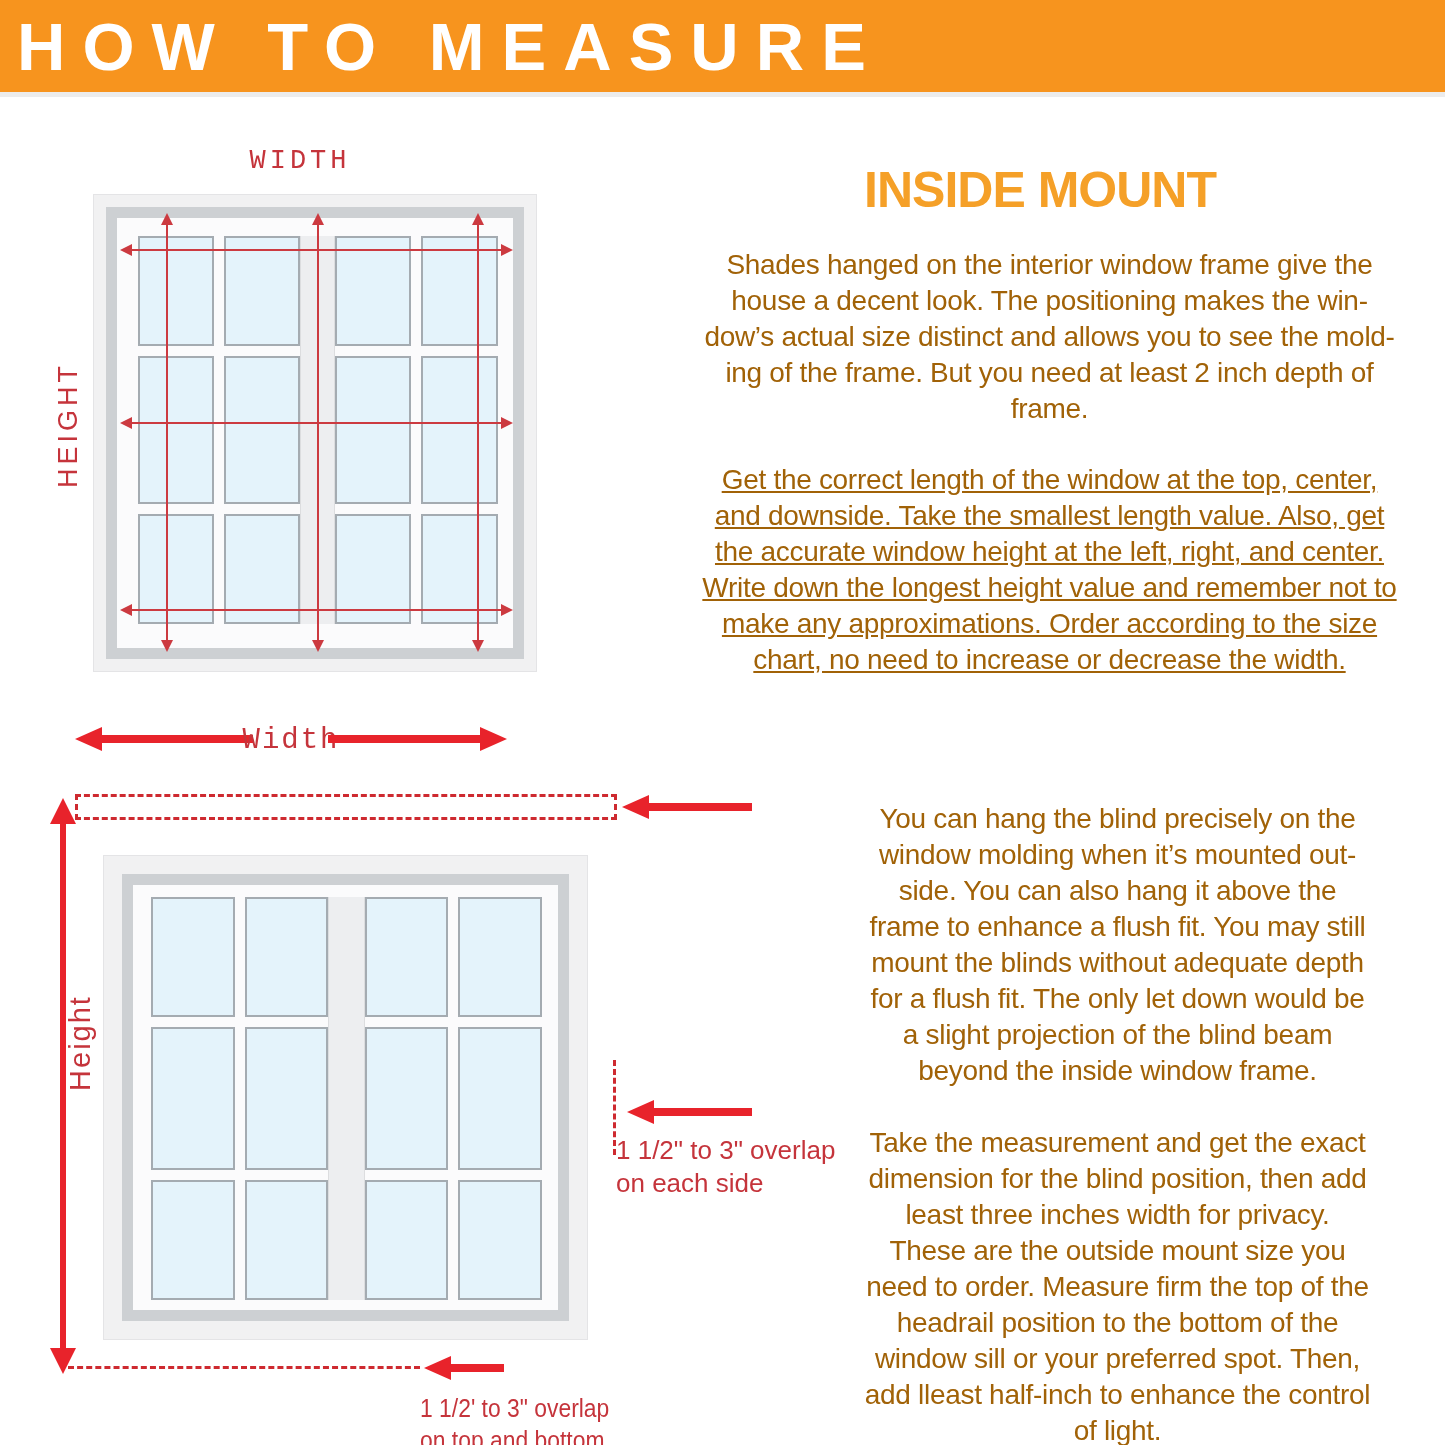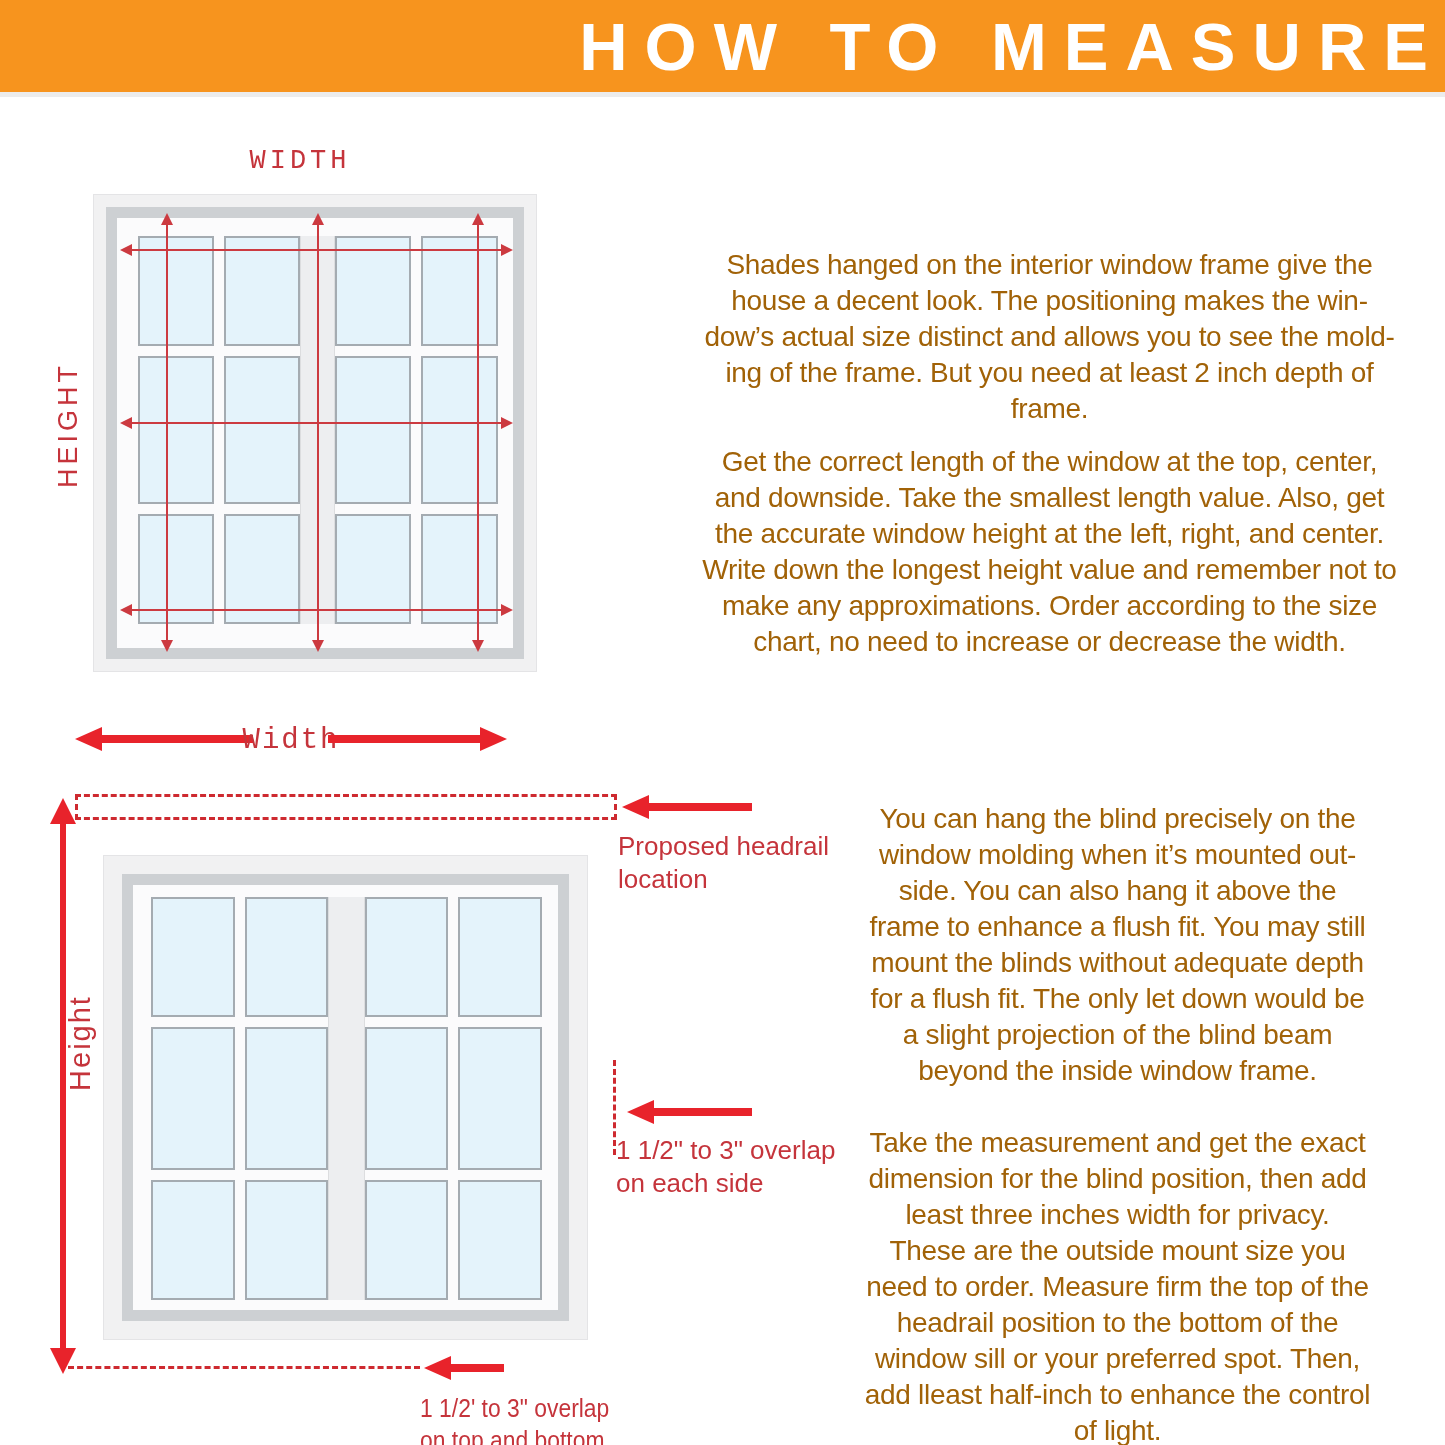--- a/index.html
+++ b/index.html
@@ -1,20 +1,20 @@
 <!DOCTYPE html>
 <html><head>
 <meta charset="utf-8">
 <style>
   html,body{margin:0;padding:0;background:#fff;}
   .canvas{position:relative;width:1445px;height:1445px;background:#fff;overflow:hidden;
           font-family:"Liberation Sans",sans-serif;}
   
   .banner{position:absolute;left:0;top:0;width:1445px;height:92px;background:#F7941E;
-          border-bottom:5px solid #ECECEC;display:flex;align-items:center;justify-content:flex-end;}
+          border-bottom:5px solid #ECECEC;display:flex;align-items:center;justify-content:flex-start;}
   .banner h1{margin:0;color:#fff;font-size:67px;font-weight:bold;letter-spacing:17px;
              text-indent:17px;white-space:nowrap;}
   
   .sec-heading{position:absolute;margin:0;font-size:50px;font-weight:bold;color:#F5A028;
                text-align:center;letter-spacing:-1px;white-space:nowrap;}
   .para{position:absolute;font-size:28px;line-height:36px;letter-spacing:-0.3px;color:#a16207;
         white-space:pre-line;text-align:center;}
   
   .win{position:absolute;background:#F1F1F2;border:1px solid #E4E4E6;box-sizing:border-box;}
   .win .band{position:absolute;border:11px solid #CDD0D3;background:#FBFBFC;}
@@ -97,40 +97,39 @@
     </div>
   </div>
 
   <div class="tarrow-v" style="left:166px;top:215px;height:435px;"></div>
   <div class="tarrow-v" style="left:317px;top:215px;height:435px;"></div>
   <div class="tarrow-v" style="left:477px;top:215px;height:435px;"></div>
   <div class="tarrow-h" style="left:122px;top:249px;width:389px;"></div>
   <div class="tarrow-h" style="left:122px;top:422px;width:389px;"></div>
   <div class="tarrow-h" style="left:122px;top:609px;width:389px;"></div>
 
+  <h2 class="sec-heading" style="left:640px;top:161px;width:800px;">INSIDE MOUNT</h2>
   <div class="para" style="left:662px;top:247px;width:775px;">Shades hanged on the interior window frame give the
 house a decent look. The positioning makes the win-
 dow’s actual size distinct and allows you to see the mold-
 ing of the frame. But you need at least 2 inch depth of
 frame.</div>
-  <div class="para" style="left:662px;top:444px;width:775px;">Get the correct length of the window at the top, center,
+  <div class="para" style="left:662px;top:462px;width:775px;text-decoration:underline;">Get the correct length of the window at the top, center,
 and downside. Take the smallest length value. Also, get
 the accurate window height at the left, right, and center.
 Write down the longest height value and remember not to
 make any approximations. Order according to the size
 chart, no need to increase or decrease the width.</div>
 
   <div class="carrow-left" style="left:75px;top:727px;width:178px;"></div>
   <div class="axis-mix center-xy" style="left:291px;top:740px;">Width</div>
   <div class="carrow-right" style="left:328px;top:727px;width:179px;"></div>
 
   <div class="dash-rect" style="left:75px;top:794px;width:542px;height:26px;"></div>
   <div class="carrow-left" style="left:622px;top:795px;width:130px;"></div>
-  <div class="rlabel" style="left:618px;top:830px;">Proposed headrail
-location</div>
 
   <div class="carrow-v" style="left:50px;top:798px;height:576px;">
       <i class="shaft"></i>
     </div>
   <div class="axis-mix rot" style="left:80px;top:1043px;">Height</div>
 
   <div class="win winB" style="left:103px;top:855px;width:485px;height:485px;">
     <div class="band"></div>
     <div class="glass" style="left:47px;top:41px;width:391px;height:403px;">
       <div class="sash" style="width:178px;grid-template-rows:120px 143px 120px;">

